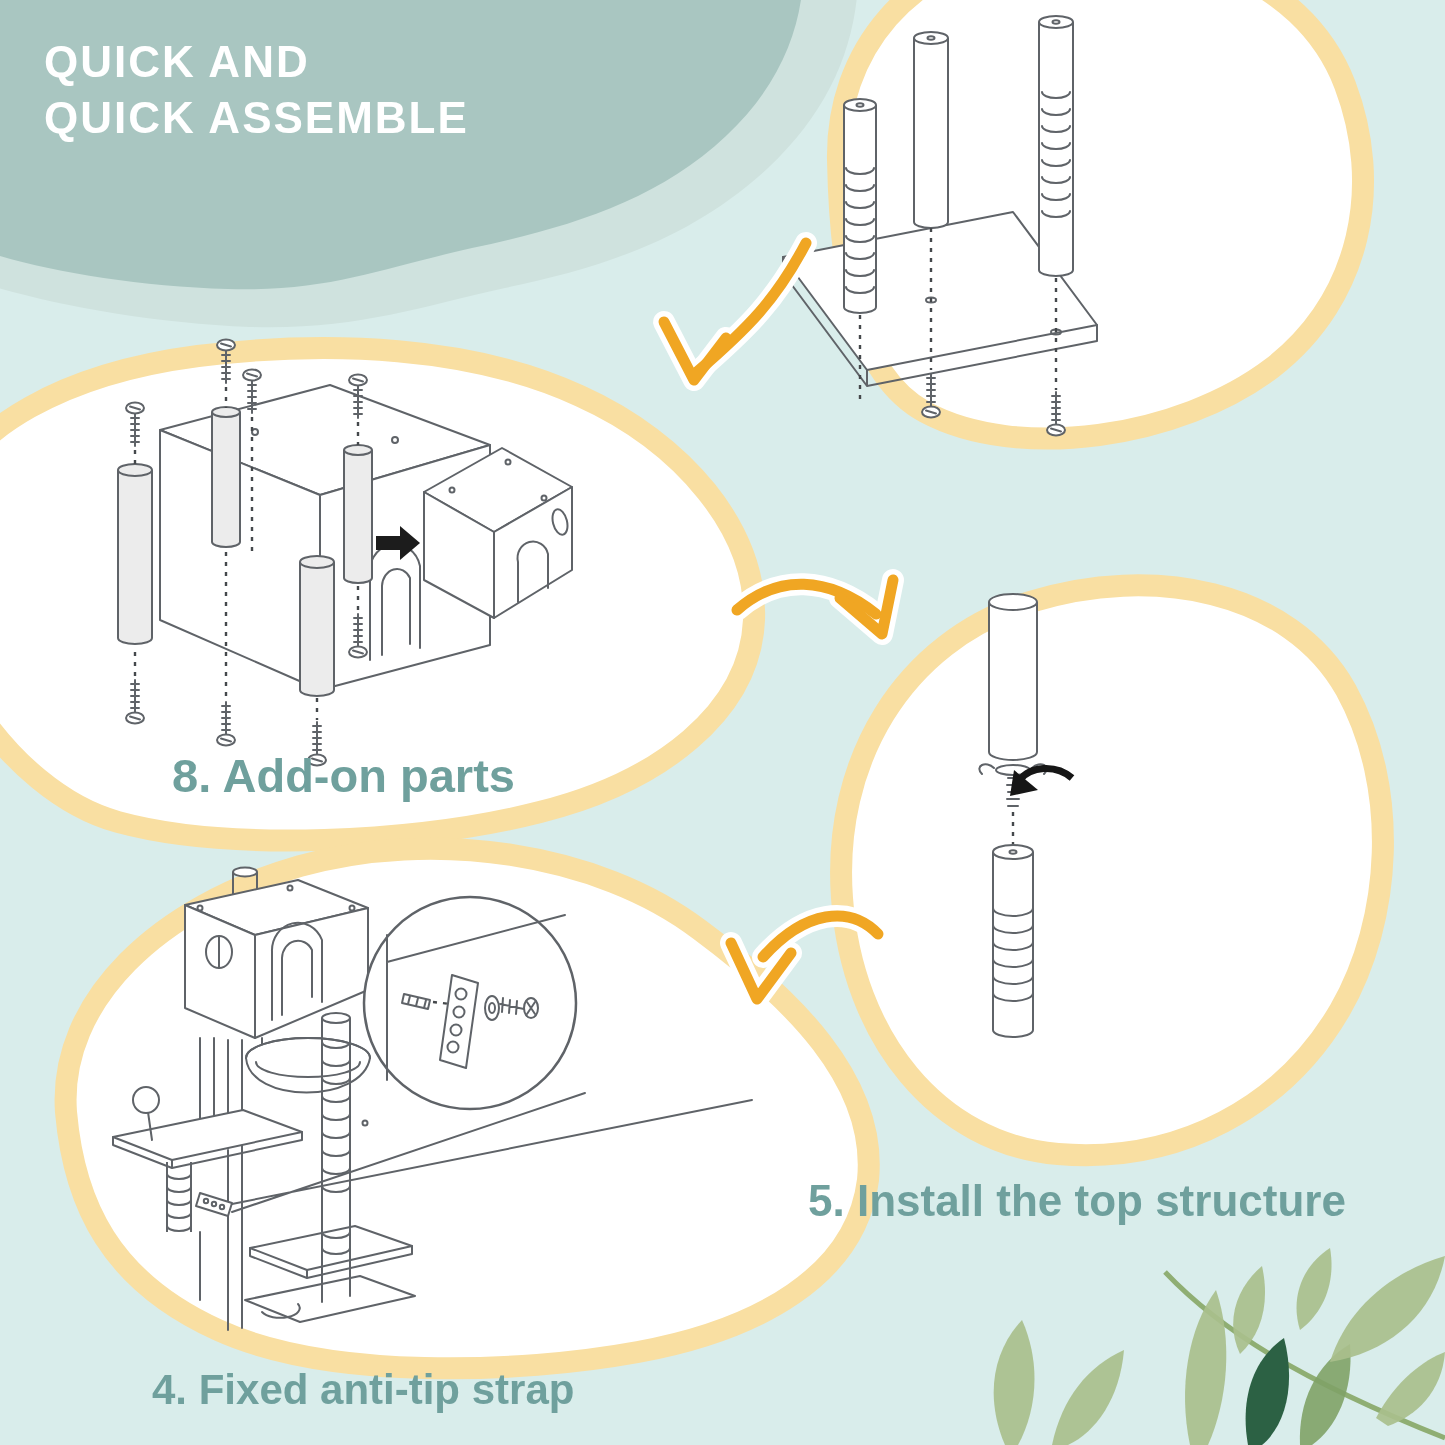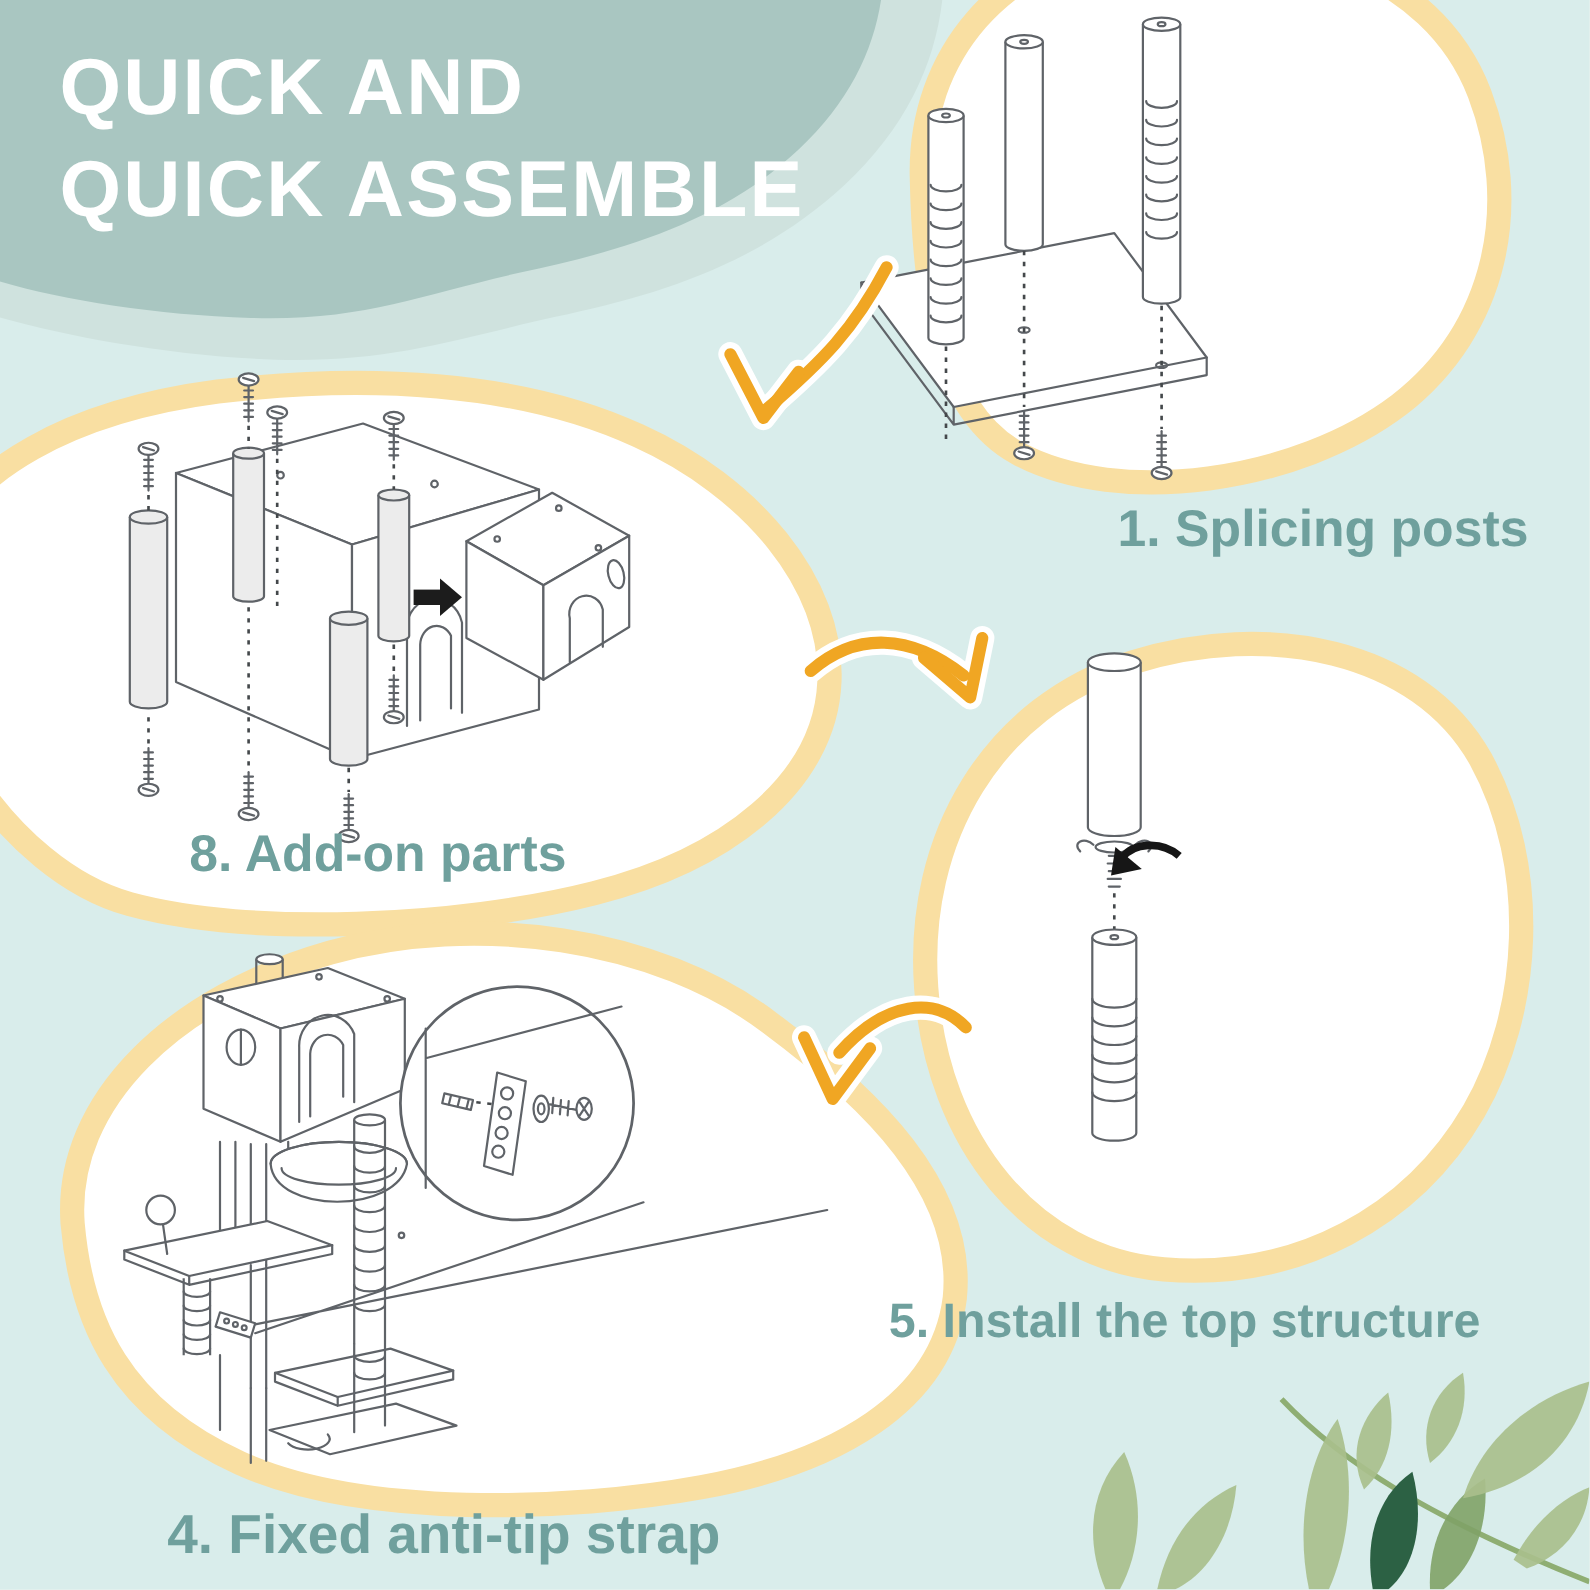--- a/index.html
+++ b/index.html
@@ -6,27 +6,27 @@
   .canvas{position:relative;width:1445px;height:1445px;overflow:hidden;
     background:#d9edeb;font-family:"Liberation Sans",sans-serif;}
   svg.layer{position:absolute;left:0;top:0;}
   .blob{fill:#ffffff;stroke:#f9dfa2;stroke-width:22;}
   .la{stroke:#5f6368;stroke-width:2;fill:none;stroke-linecap:round;stroke-linejoin:round;}
   .laf{stroke:#5f6368;stroke-width:2;fill:#ffffff;stroke-linejoin:round;}
   .lag{stroke:#5f6368;stroke-width:2;fill:#ececec;}
   .dash{stroke:#44484b;stroke-width:2.4;fill:none;stroke-dasharray:4 6;}
   .aw{stroke:#ffffff;stroke-width:22;fill:none;stroke-linecap:round;stroke-linejoin:round;}
   .ao{stroke:#f0a623;stroke-width:11;fill:none;stroke-linecap:round;stroke-linejoin:round;}
-  .title{position:absolute;left:54px;top:34px;color:#ffffff;font-size:72px;
+  .title{position:absolute;left:44px;top:34px;color:#ffffff;font-size:44px;
     font-weight:800;letter-spacing:2px;line-height:1.28;white-space:nowrap;}
   .caption{position:absolute;color:#6fa09d;font-weight:700;white-space:nowrap;}
   #cap1{left:1016px;top:452px;font-size:47px;}
   #cap2{left:172px;top:748px;font-size:47px;}
   #cap3{left:808px;top:1176px;font-size:44px;}
-  #cap4{left:152px;top:1366px;font-size:50px;}
+  #cap4{left:152px;top:1366px;font-size:42px;}
 </style>
 </head>
 <body>
 
 <div class="canvas">
 
 <svg class="layer" width="1445" height="1445" viewBox="0 0 1445 1445">
   <defs>
     <path id="rA" d="M0,0 a14,6 0 0 0 28,0"></path>
     <path id="rB" d="M0,0 a20,8 0 0 0 40,0"></path>
@@ -277,18 +277,17 @@
     <path fill="#a9bf8c" fill-opacity="0.92" d="M 1330,1362 C 1346,1310 1390,1272 1445,1256 C 1434,1314 1390,1352 1330,1362 Z"></path>
     <path fill="#a9bf8c" fill-opacity="0.92" d="M 1376,1418 C 1396,1380 1424,1360 1445,1352 C 1442,1392 1416,1416 1388,1426 Z"></path>
   </g>
 </svg>
 
 <div class="title">
   <span style="display:block">QUICK AND</span>
   <span style="display:block">QUICK ASSEMBLE</span>
 </div>
 
-<div id="cap1" class="caption">1. Splicing posts</div>
 <div id="cap2" class="caption">8. Add-on parts</div>
 <div id="cap3" class="caption">5. Install the top structure</div>
 <div id="cap4" class="caption">4. Fixed anti-tip strap</div>
 
 </div>
 
 </body></html>

